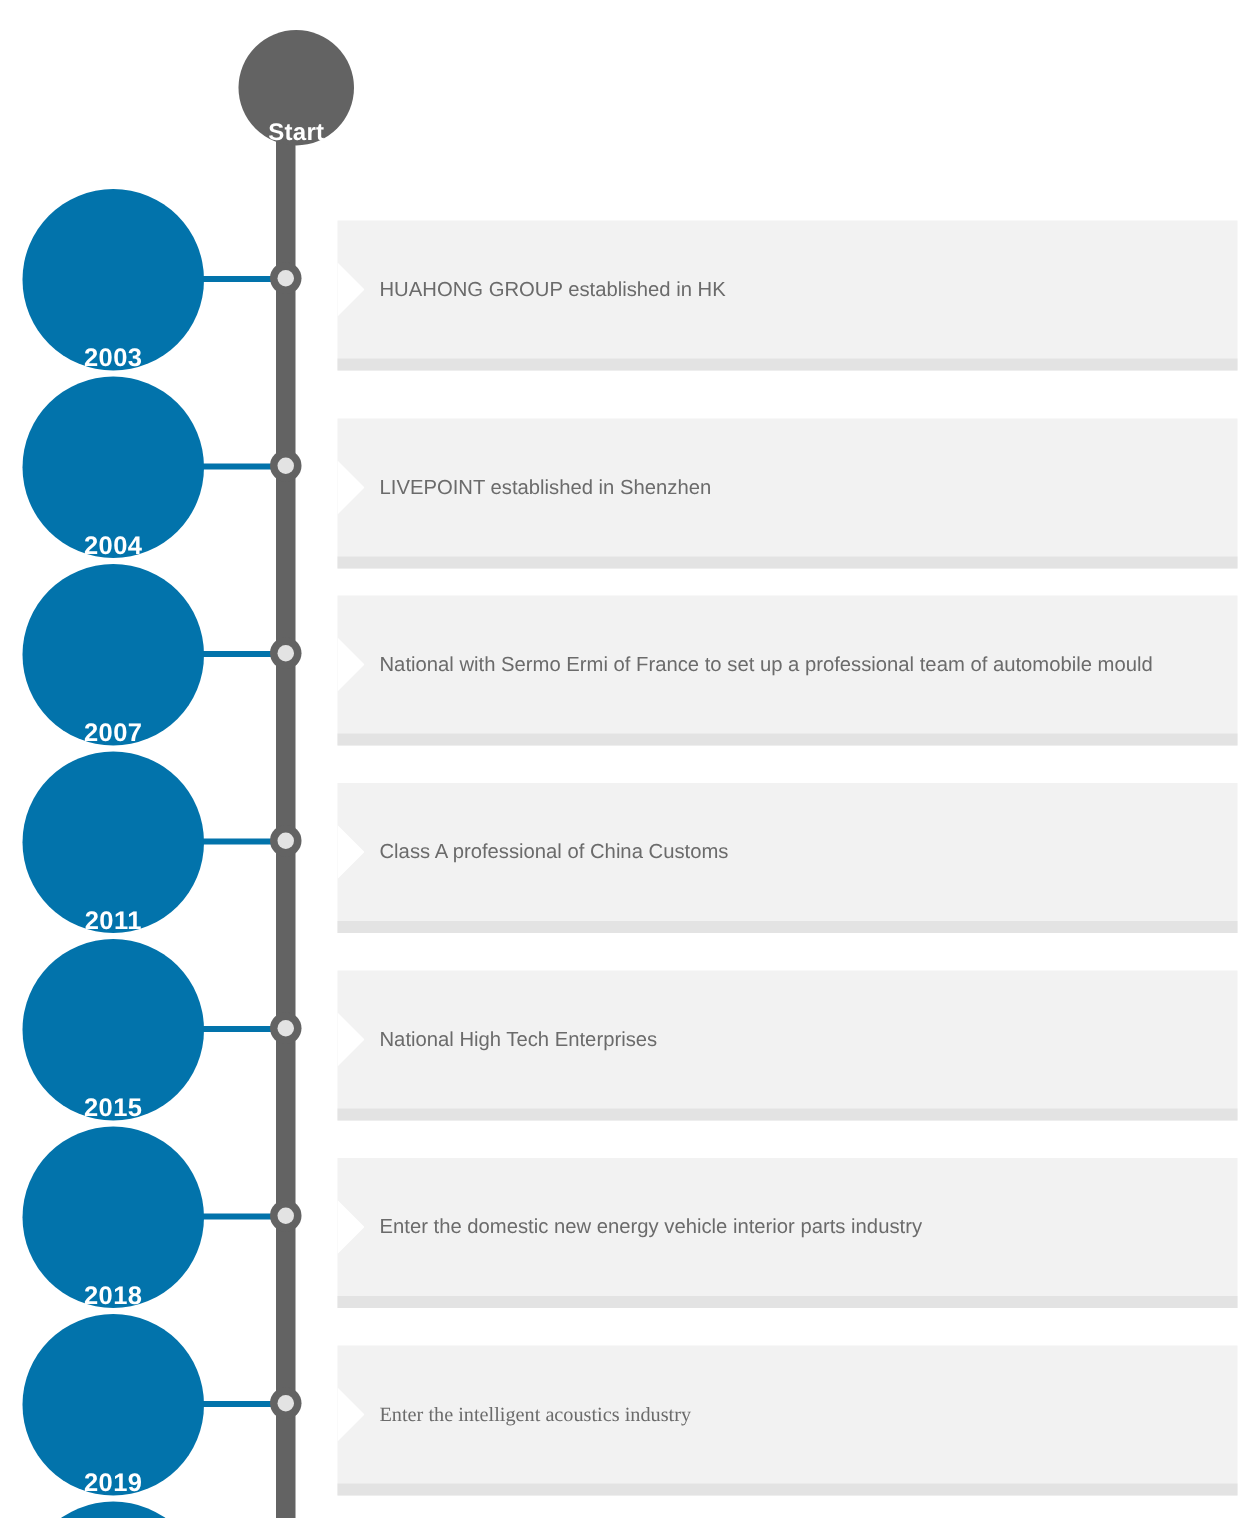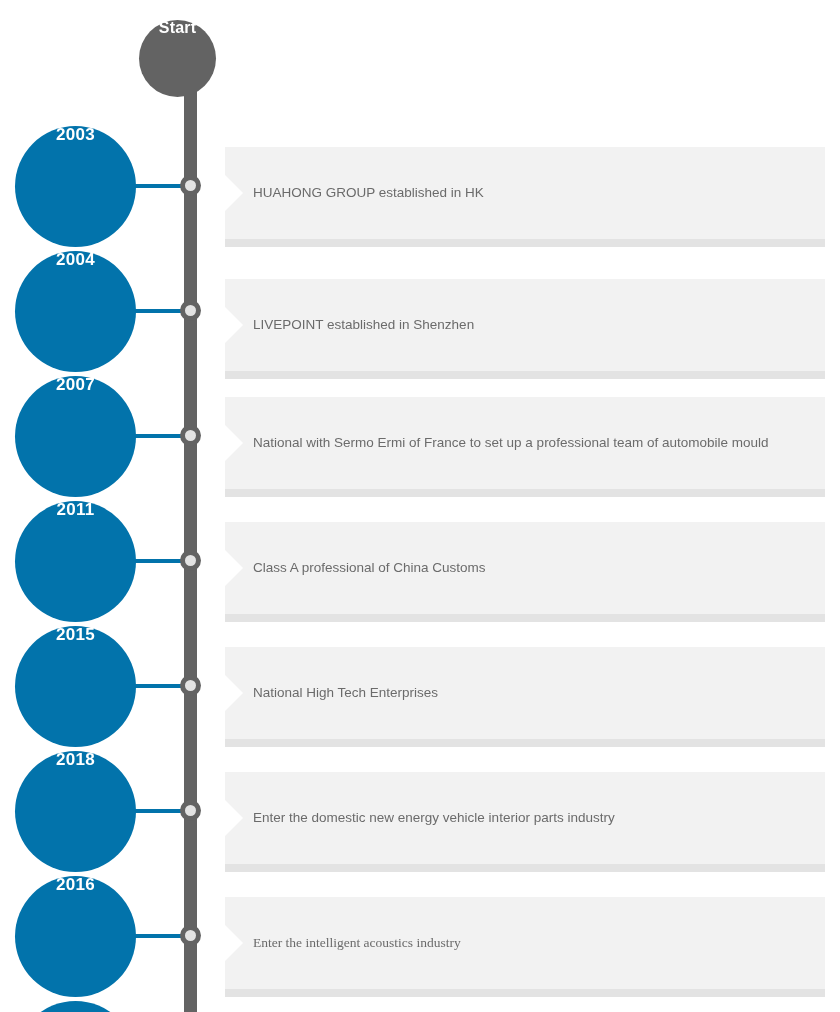--- a/index.html
+++ b/index.html
@@ -31,50 +31,50 @@
     left: 184px;
     top: 56px;
     width: 13px;
     height: 956px;
     background: #636363;
   }
 
   
   .start-node {
     position: absolute;
-    left: 139px;
+    left: 159px;
     top: 20px;
     width: 77px;
     height: 77px;
     border-radius: 50%;
     background: #636363;
     z-index: 3;
     display: flex;
-    align-items: flex-start;
+    align-items: flex-end;
     justify-content: center;
   }
   .start-label {
     color: #ffffff;
     font-size: 16px;
     font-weight: bold;
     letter-spacing: 0.2px;
     line-height: 1;
   }
 
   
   .year-circle {
     position: absolute;
     left: 15px;
     width: 121px;
     height: 121px;
     border-radius: 50%;
     background: #0273ab;
     z-index: 4;
     display: flex;
-    align-items: flex-start;
+    align-items: flex-end;
     justify-content: center;
   }
   .year-label {
     color: #ffffff;
     font-size: 17px;
     font-weight: bold;
     letter-spacing: 0.3px;
     line-height: 1;
   }
 
@@ -270,18 +270,18 @@
       <div class="card-notch"></div>
       <div class="event-text">Enter the intelligent acoustics industry</div>
     </div>
     <div class="event-card-foot"></div>
   </div>
   <div class="connector" style="top:934px;"></div>
   <div class="node-dot" style="top:925px;">
     <div class="node-dot-inner"></div>
   </div>
   <div class="year-circle" style="top:876px;">
-    <span class="year-label">2016</span>
+    <span class="year-label">2019</span>
   </div>
 
   <div class="year-circle partial" style="top:1001px;"></div>
 
 </div>
 
 </body></html>

